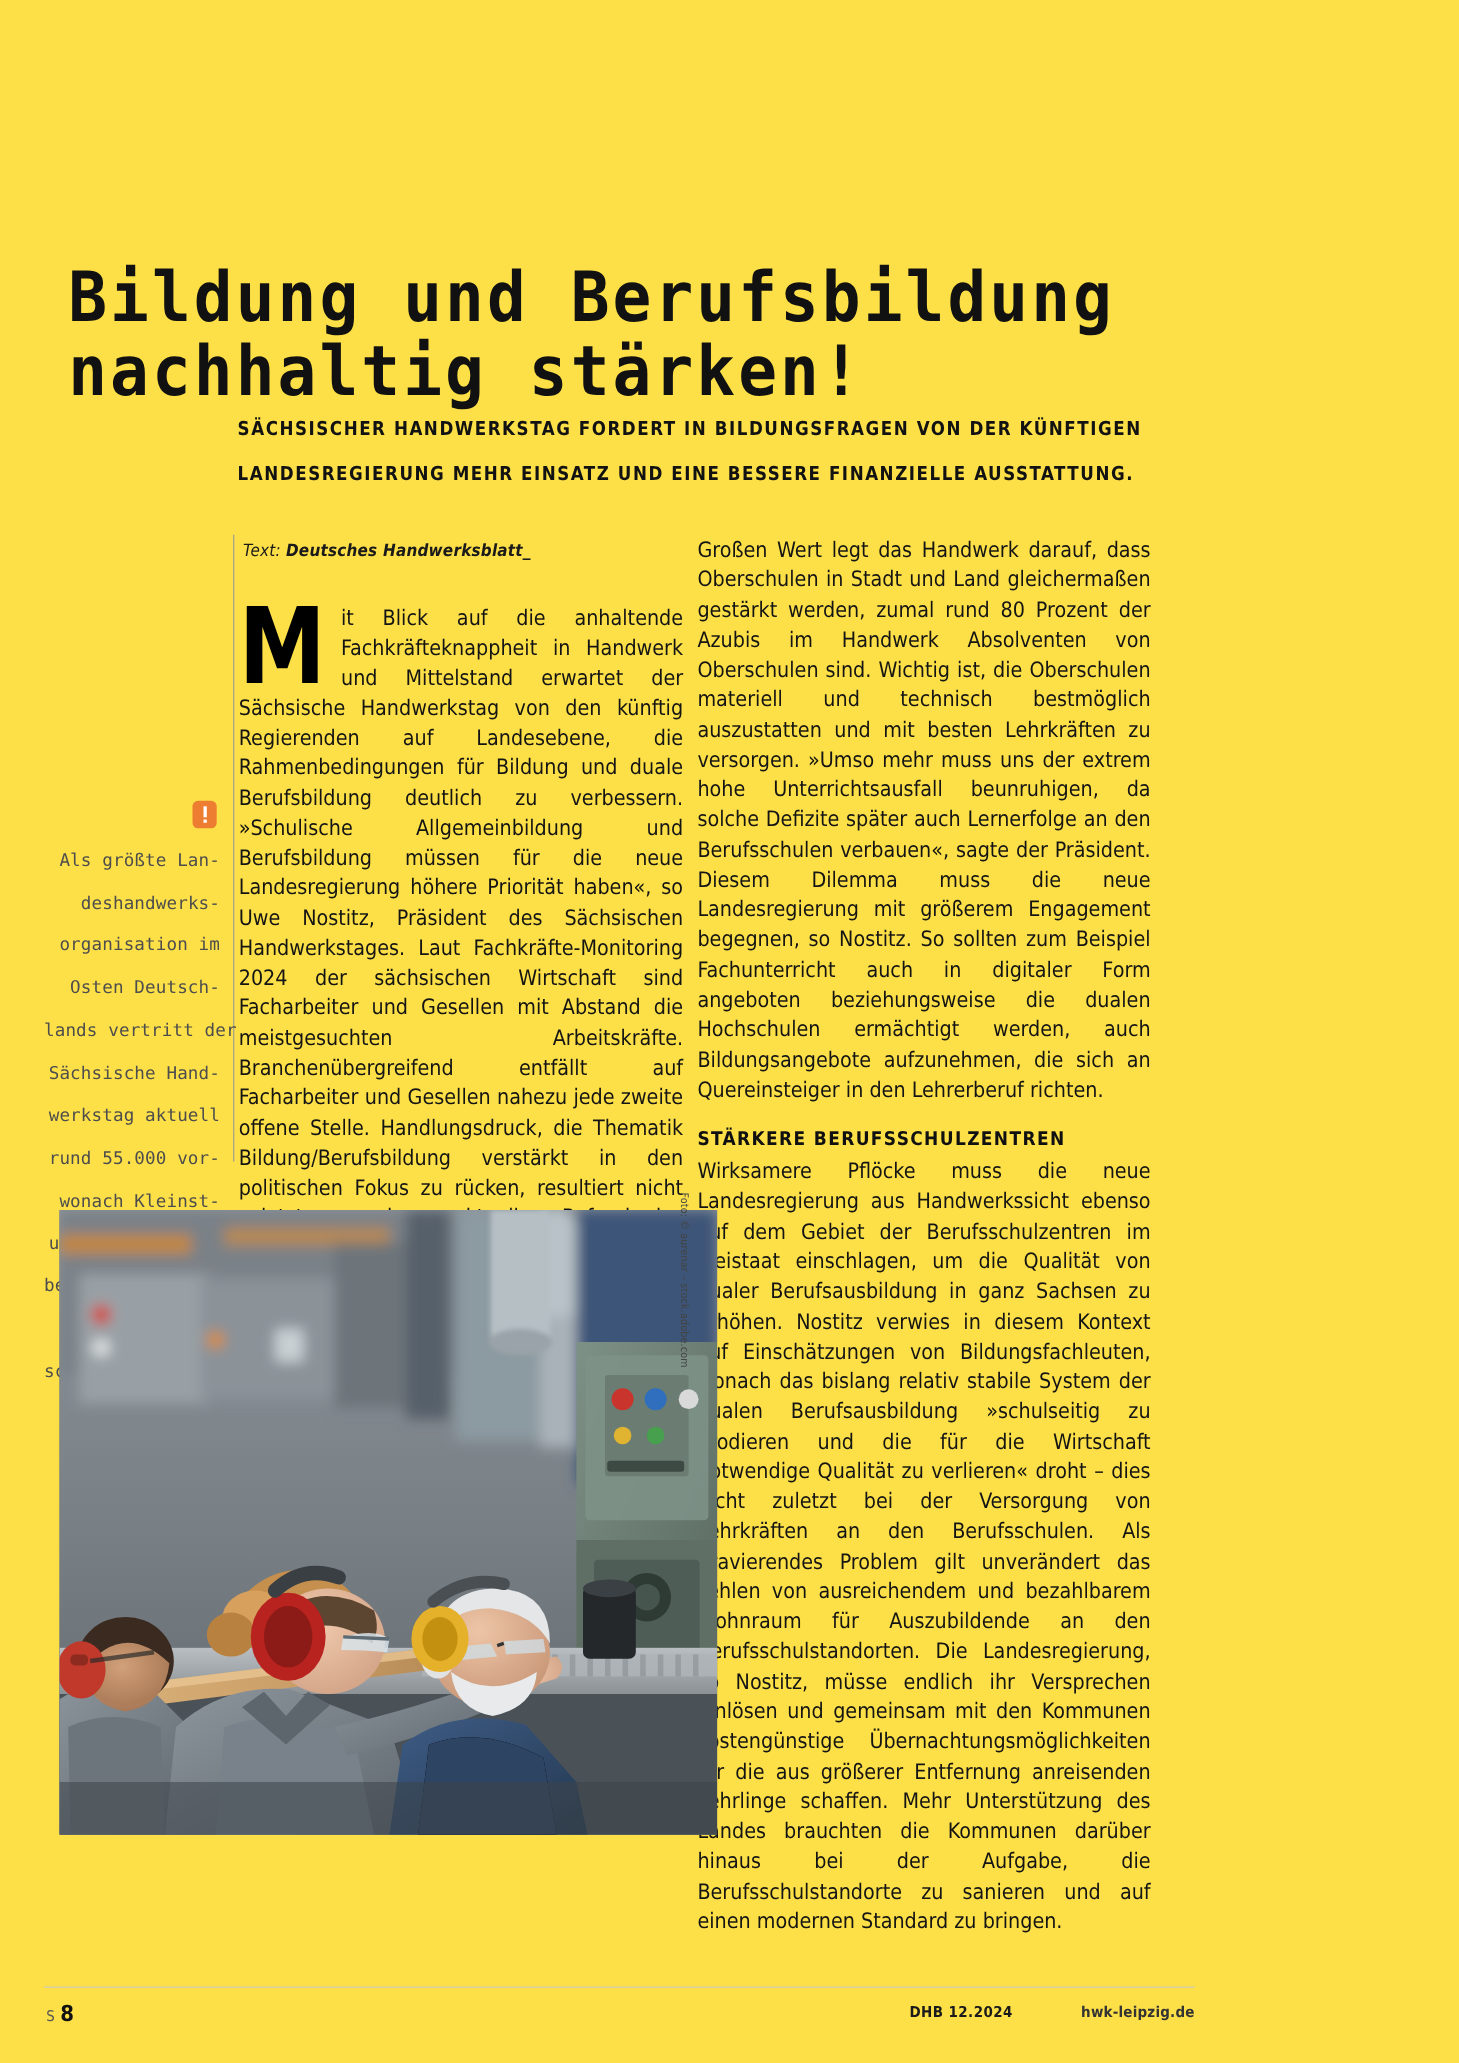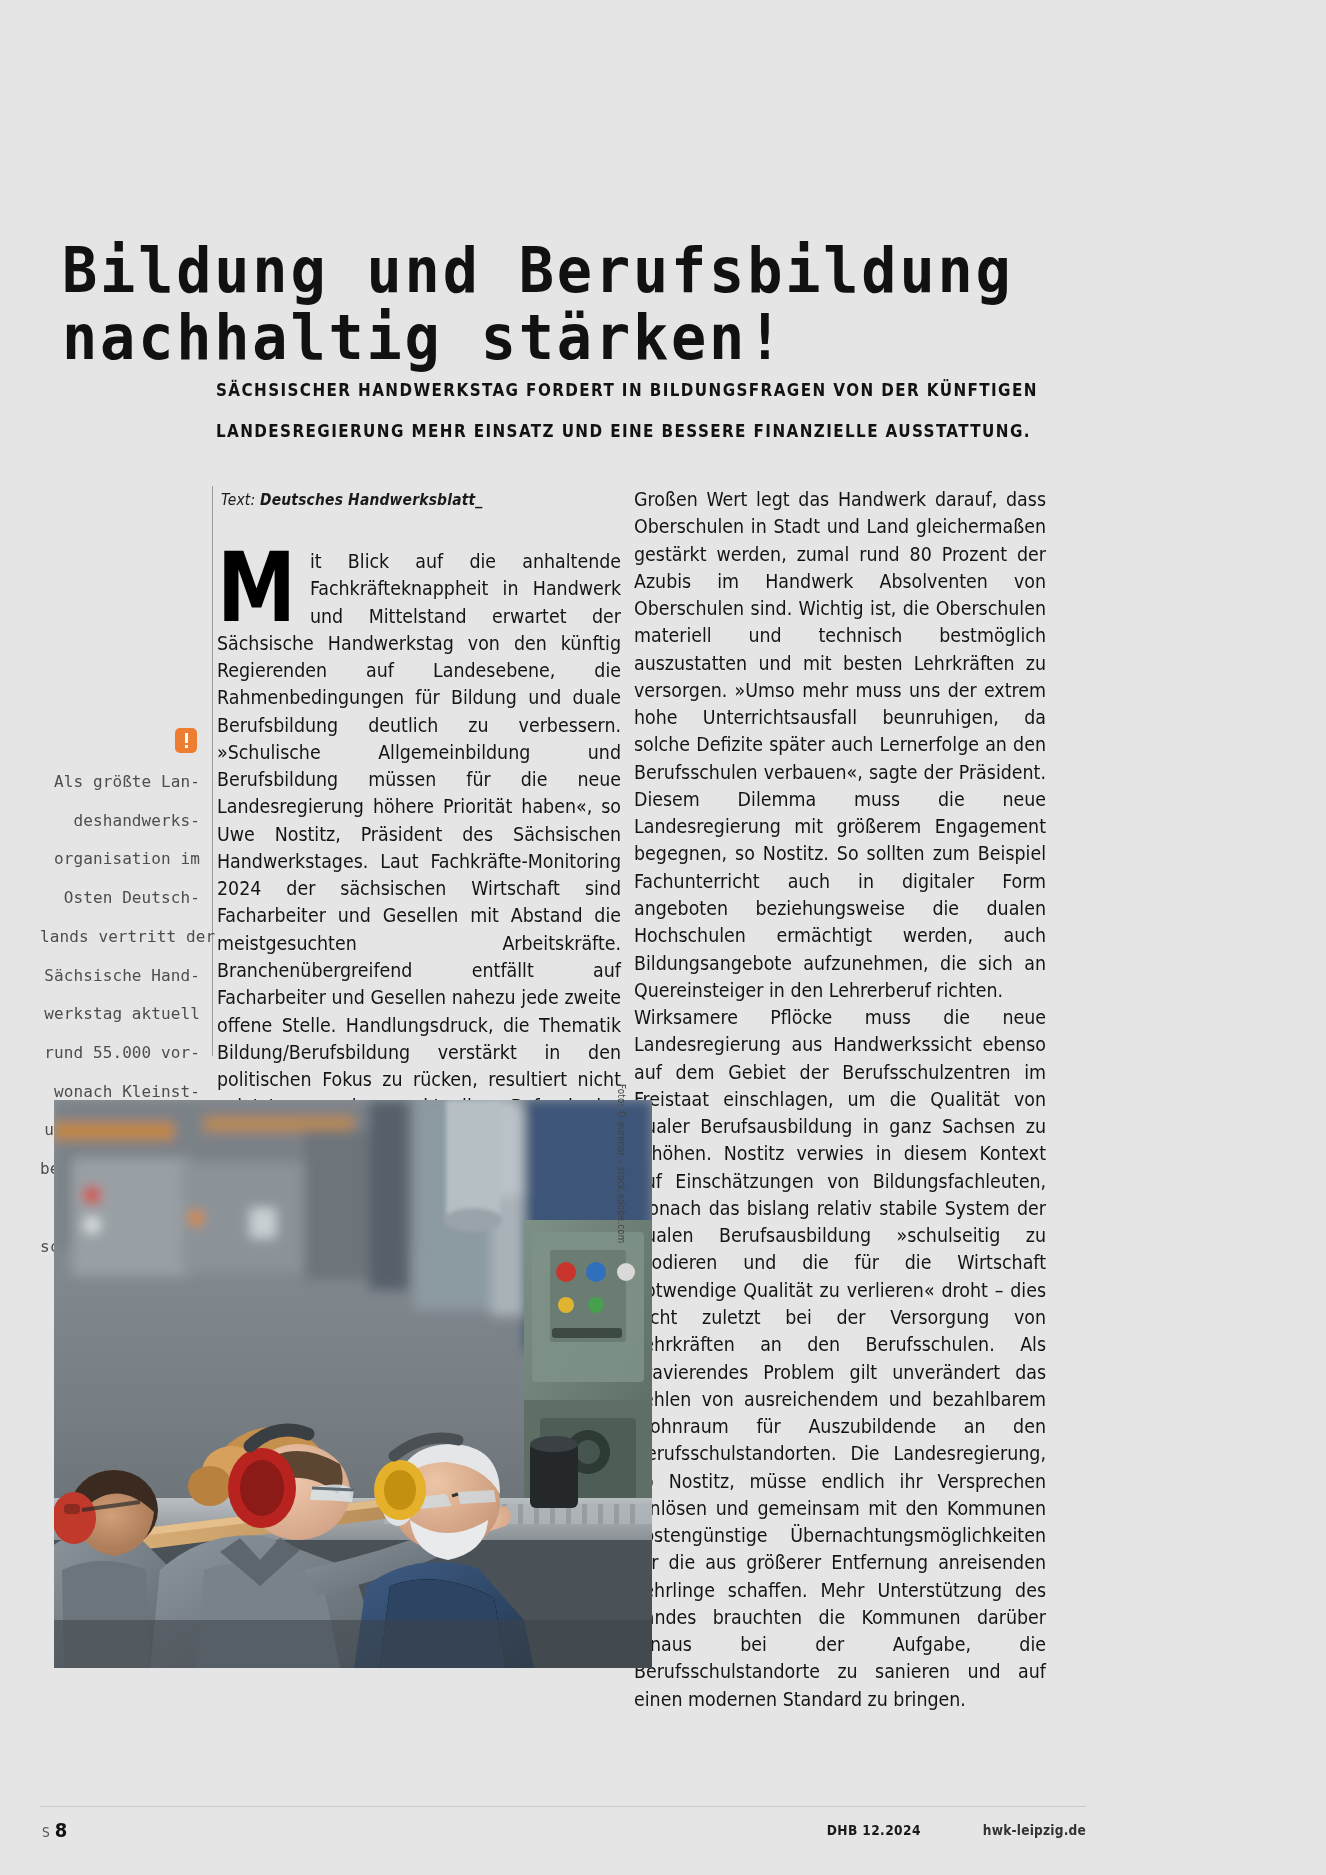--- a/index.html
+++ b/index.html
@@ -13,21 +13,21 @@
     height: 1875px;
     position: relative;
     overflow: hidden;
     font-family: "DejaVu Sans Condensed", "Liberation Sans Narrow", "Liberation Sans", sans-serif;
     color: #1a1a1a;
   }
 
   .page {
     position: absolute;
     inset: 0;
-    background: #e5e5e5;
+    background: #fde047;
   }
 
   
   .headline {
     position: absolute;
     left: 62px;
     top: 196px;
     width: 1030px;
     font-family: "DejaVu Sans Mono", "Liberation Mono", monospace;
     font-weight: 700;
@@ -292,20 +292,21 @@
     </div>
   </aside>
 
   <div class="col col-left">
     <span class="dropcap">M</span>
     <p>it Blick auf die anhaltende Fachkräfteknappheit in Handwerk und Mittelstand erwartet der Sächsische Handwerkstag von den künftig Regierenden auf Landesebene, die Rahmenbedingungen für Bildung und duale Berufsbildung deutlich zu verbessern. »Schulische Allgemeinbildung und Berufsbildung müssen für die neue Landesregierung höhere Priorität haben«, so Uwe Nostitz, Präsident des Sächsischen Handwerkstages. Laut Fachkräfte-Monitoring 2024 der sächsischen Wirtschaft sind Facharbeiter und Gesellen mit Abstand die meistgesuchten Arbeitskräfte. Branchenübergreifend entfällt auf Facharbeiter und Gesellen nahezu jede zweite offene Stelle. Handlungsdruck, die Thematik Bildung/Berufsbildung verstärkt in den politischen Fokus zu rücken, resultiert nicht zuletzt aus einem aktuellen Befund des Bundesinstituts für Berufsbildung. Danach ist die Zahl junger Menschen unter 35 Jahren ohne Berufsabschluss deutschlandweit mittlerweile auf rund 2,9 Millionen gestiegen. Damit ist jetzt fast jeder Fünfte in dieser Altersgruppe davon betroffen.</p>
   </div>
 
   <div class="col col-right">
     <p>Großen Wert legt das Handwerk darauf, dass Oberschulen in Stadt und Land gleichermaßen gestärkt werden, zumal rund 80 Prozent der Azubis im Handwerk Absolventen von Oberschulen sind. Wichtig ist, die Oberschulen materiell und technisch bestmöglich auszustatten und mit besten Lehrkräften zu versorgen. »Umso mehr muss uns der extrem hohe Unterrichtsausfall beunruhigen, da solche Defizite später auch Lernerfolge an den Berufsschulen verbauen«, sagte der Präsident. Diesem Dilemma muss die neue Landesregierung mit größerem Engagement begegnen, so Nostitz. So sollten zum Beispiel Fachunterricht auch in digitaler Form angeboten beziehungsweise die dualen Hochschulen ermächtigt werden, auch Bildungsangebote aufzunehmen, die sich an Quereinsteiger in den Lehrerberuf richten.</p>
+    <h3 class="sect-head spaced">STÄRKERE BERUFSSCHULZENTREN</h3>
     <p>Wirksamere Pflöcke muss die neue Landesregierung aus Handwerkssicht ebenso auf dem Gebiet der Berufsschulzentren im Freistaat einschlagen, um die Qualität von dualer Berufsausbildung in ganz Sachsen zu erhöhen. Nostitz verwies in diesem Kontext auf Einschätzungen von Bildungsfachleuten, wonach das bislang relativ stabile System der dualen Berufsausbildung »schulseitig zu erodieren und die für die Wirtschaft notwendige Qualität zu verlieren« droht – dies nicht zuletzt bei der Versorgung von Lehrkräften an den Berufsschulen. Als gravierendes Problem gilt unverändert das Fehlen von ausreichendem und bezahlbarem Wohnraum für Auszubildende an den Berufsschulstandorten. Die Landesregierung, so Nostitz, müsse endlich ihr Versprechen einlösen und gemeinsam mit den Kommunen kostengünstige Übernachtungsmöglichkeiten für die aus größerer Entfernung anreisenden Lehrlinge schaffen. Mehr Unterstützung des Landes brauchten die Kommunen darüber hinaus bei der Aufgabe, die Berufsschulstandorte zu sanieren und auf einen modernen Standard zu bringen.</p>
   </div>
 
   <figure class="photo">
     <svg viewBox="0 0 598 568" preserveAspectRatio="xMidYMid slice">
       <defs>
         <linearGradient id="bgWall" x1="0" y1="0" x2="0" y2="1">
           <stop offset="0%" stop-color="#8e959b"></stop>
           <stop offset="55%" stop-color="#767d83"></stop>
           <stop offset="100%" stop-color="#5c6369"></stop>

